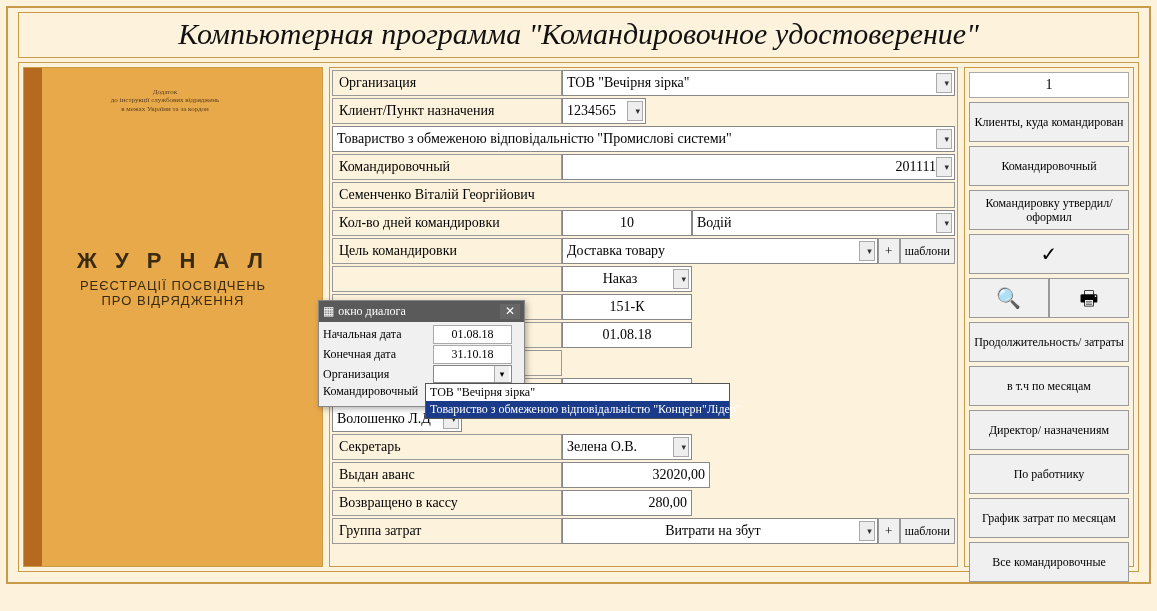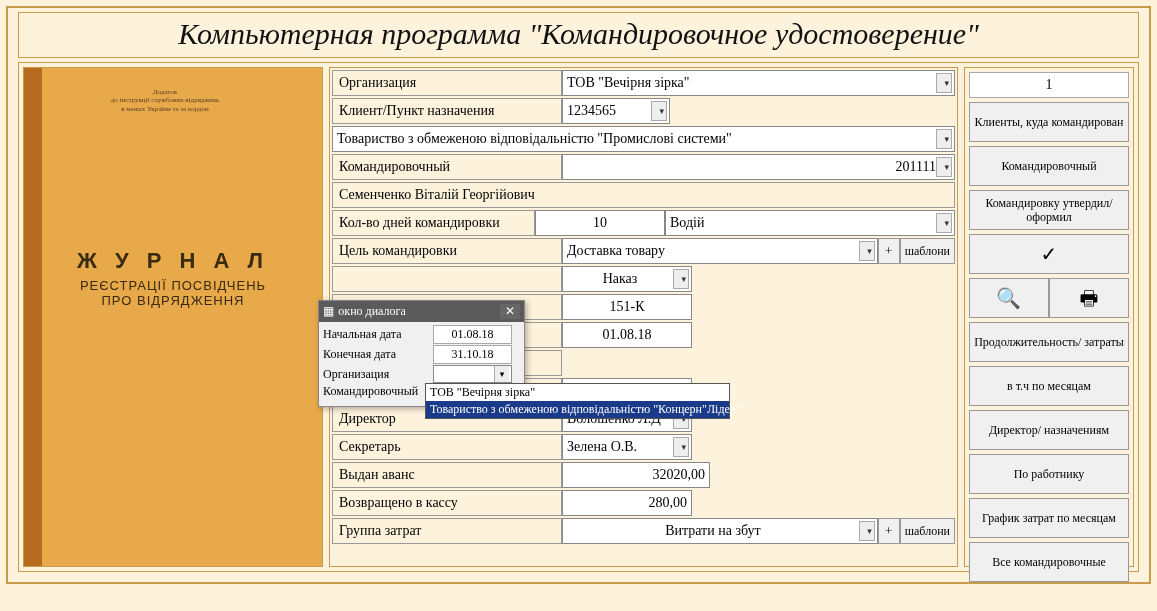--- a/index.html
+++ b/index.html
@@ -281,38 +281,38 @@
 
     <div class="form-panel">
 
       <div class="row">
         <div class="lbl" style="width:230px">Организация</div>
         <div class="sel" style="flex:1">ТОВ "Вечірня зірка"</div>
       </div>
 
       <div class="row">
         <div class="lbl" style="width:230px">Клиент/Пункт назначения</div>
-        <div class="sel" style="width:108px">1234565</div>
+        <div class="sel" style="width:84px">1234565</div>
       </div>
 
       <div class="row">
         <div class="sel" style="flex:1">Товариство з обмеженою відповідальністю "Промислові системи"</div>
       </div>
 
       <div class="row">
         <div class="lbl" style="width:230px">Командировочный</div>
         <div class="sel right" style="flex:1">201111</div>
       </div>
 
       <div class="row">
         <div class="lbl" style="flex:1">Семенченко Віталій Георгійович</div>
       </div>
 
       <div class="row">
-        <div class="lbl" style="width:203px">Кол-во дней командировки</div>
+        <div class="lbl" style="width:230px">Кол-во дней командировки</div>
         <div class="inp center" style="width:130px">10</div>
         <div class="sel" style="flex:1">Водій</div>
       </div>
 
       <div class="row">
         <div class="lbl" style="width:230px">Цель командировки</div>
         <div class="sel" style="flex:1">Доставка товару</div>
         <div class="btn-sm">+</div>
         <div class="btn-tpl">шаблони</div>
       </div>
@@ -332,21 +332,20 @@
       <div class="row" style="height:26px">
         <div class="lbl" style="width:230px"></div>
       </div>
 
       <div class="row">
         <div class="lbl" style="width:230px">Дата прибытия из командировки</div>
         <div class="inp center" style="width:130px">12.08.18</div>
       </div>
 
       <div class="row">
-        <div class="lbl" style="width:230px">Директор</div>
         <div class="sel" style="width:130px">Волошенко Л.Д</div>
       </div>
 
       <div class="row">
         <div class="lbl" style="width:230px">Секретарь</div>
         <div class="sel" style="width:130px">Зелена О.В.</div>
       </div>
 
       <div class="row">
         <div class="lbl" style="width:230px">Выдан аванс</div>

